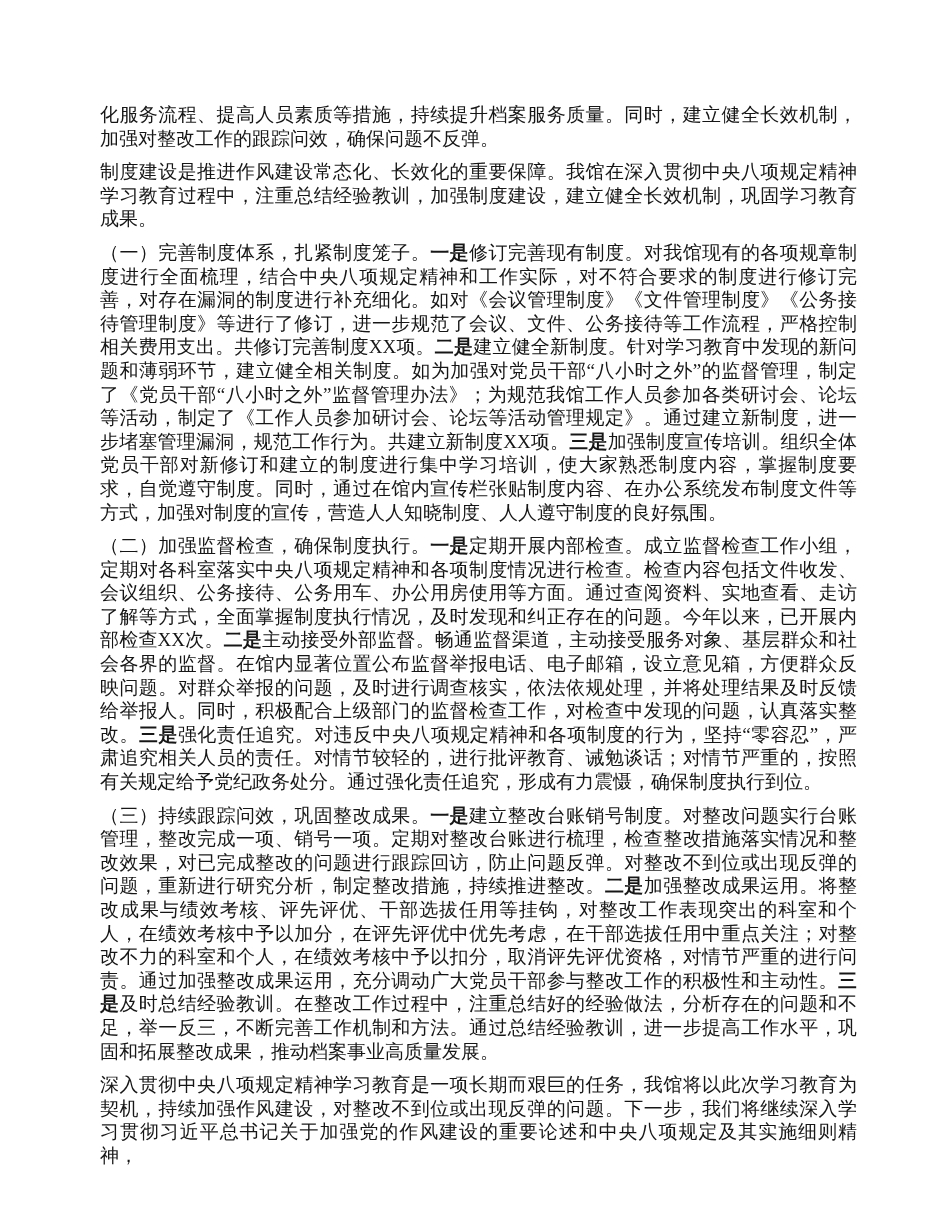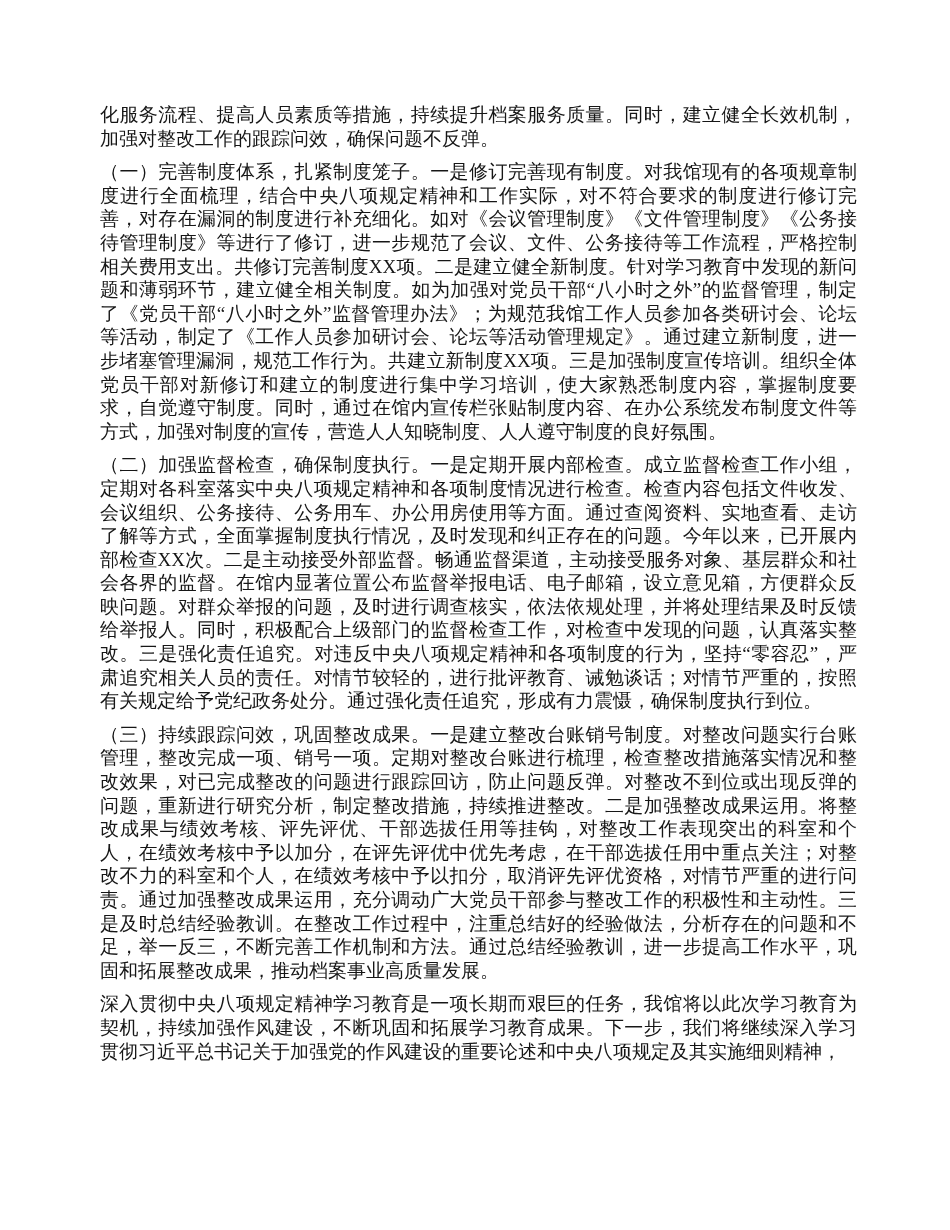--- a/index.html
+++ b/index.html
@@ -31,35 +31,36 @@
     line-height: 23.6px;
     color: #161616;
     text-align: justify;
     letter-spacing: 0;
   }
   .doc-content p {
     margin: 0 0 10px 0;
     padding: 0;
   }
   .b {
-    font-weight: normal;
+    font-weight: bold;
   }
 </style>
 </head>
 <body>
 
 <div class="page">
   <div class="doc-content">
 
     <p><span>化服务流程、提高人员素质等措施，持续提升档案服务质量。同时，建立健全长效机制，加强对整改工作的跟踪问效，确保问题不反弹。</span></p>
 
 
+    <p><span>制度建设是推进作风建设常态化、长效化的重要保障。我馆在深入贯彻中央八项规定精神学习教育过程中，注重总结经验教训，加强制度建设，建立健全长效机制，巩固学习教育成果。</span></p>
 
     <p><span>（一）完善制度体系，扎紧制度笼子。</span><span class="b">一是</span><span>修订完善现有制度。对我馆现有的各项规章制度进行全面梳理，结合中央八项规定精神和工作实际，对不符合要求的制度进行修订完善，对存在漏洞的制度进行补充细化。如对《会议管理制度》《文件管理制度》《公务接待管理制度》等进行了修订，进一步规范了会议、文件、公务接待等工作流程，严格控制相关费用支出。共修订完善制度XX项。</span><span class="b">二是</span><span>建立健全新制度。针对学习教育中发现的新问题和薄弱环节，建立健全相关制度。如为加强对党员干部“八小时之外”的监督管理，制定了《党员干部“八小时之外”监督管理办法》；为规范我馆工作人员参加各类研讨会、论坛等活动，制定了《工作人员参加研讨会、论坛等活动管理规定》。通过建立新制度，进一步堵塞管理漏洞，规范工作行为。共建立新制度XX项。</span><span class="b">三是</span><span>加强制度宣传培训。组织全体党员干部对新修订和建立的制度进行集中学习培训，使大家熟悉制度内容，掌握制度要求，自觉遵守制度。同时，通过在馆内宣传栏张贴制度内容、在办公系统发布制度文件等方式，加强对制度的宣传，营造人人知晓制度、人人遵守制度的良好氛围。</span></p>
 
     <p><span>（二）加强监督检查，确保制度执行。</span><span class="b">一是</span><span>定期开展内部检查。成立监督检查工作小组，定期对各科室落实中央八项规定精神和各项制度情况进行检查。检查内容包括文件收发、会议组织、公务接待、公务用车、办公用房使用等方面。通过查阅资料、实地查看、走访了解等方式，全面掌握制度执行情况，及时发现和纠正存在的问题。今年以来，已开展内部检查XX次。</span><span class="b">二是</span><span>主动接受外部监督。畅通监督渠道，主动接受服务对象、基层群众和社会各界的监督。在馆内显著位置公布监督举报电话、电子邮箱，设立意见箱，方便群众反映问题。对群众举报的问题，及时进行调查核实，依法依规处理，并将处理结果及时反馈给举报人。同时，积极配合上级部门的监督检查工作，对检查中发现的问题，认真落实整改。</span><span class="b">三是</span><span>强化责任追究。对违反中央八项规定精神和各项制度的行为，坚持“零容忍”，严肃追究相关人员的责任。对情节较轻的，进行批评教育、诫勉谈话；对情节严重的，按照有关规定给予党纪政务处分。通过强化责任追究，形成有力震慑，确保制度执行到位。</span></p>
 
     <p><span>（三）持续跟踪问效，巩固整改成果。</span><span class="b">一是</span><span>建立整改台账销号制度。对整改问题实行台账管理，整改完成一项、销号一项。定期对整改台账进行梳理，检查整改措施落实情况和整改效果，对已完成整改的问题进行跟踪回访，防止问题反弹。对整改不到位或出现反弹的问题，重新进行研究分析，制定整改措施，持续推进整改。</span><span class="b">二是</span><span>加强整改成果运用。将整改成果与绩效考核、评先评优、干部选拔任用等挂钩，对整改工作表现突出的科室和个人，在绩效考核中予以加分，在评先评优中优先考虑，在干部选拔任用中重点关注；对整改不力的科室和个人，在绩效考核中予以扣分，取消评先评优资格，对情节严重的进行问责。通过加强整改成果运用，充分调动广大党员干部参与整改工作的积极性和主动性。</span><span class="b">三是</span><span>及时总结经验教训。在整改工作过程中，注重总结好的经验做法，分析存在的问题和不足，举一反三，不断完善工作机制和方法。通过总结经验教训，进一步提高工作水平，巩固和拓展整改成果，推动档案事业高质量发展。</span></p>
 
-    <p><span>深入贯彻中央八项规定精神学习教育是一项长期而艰巨的任务，我馆将以此次学习教育为契机，持续加强作风建设，不断巩固和拓展学习教育成果。下一步，我们将继续深入学习贯彻习近平总书记关于加强党的作风建设的重要论述和中央八项规定及其实施细则精神，</span></p>
+    <p><span>深入贯彻中央八项规定精神学习教育是一项长期而艰巨的任务，我馆将以此次学习教育为契机，持续加强作风建设，对整改不到位或出现反弹的问题。下一步，我们将继续深入学习贯彻习近平总书记关于加强党的作风建设的重要论述和中央八项规定及其实施细则精神，</span></p>
 
   </div>
 </div>
 
 </body></html>

